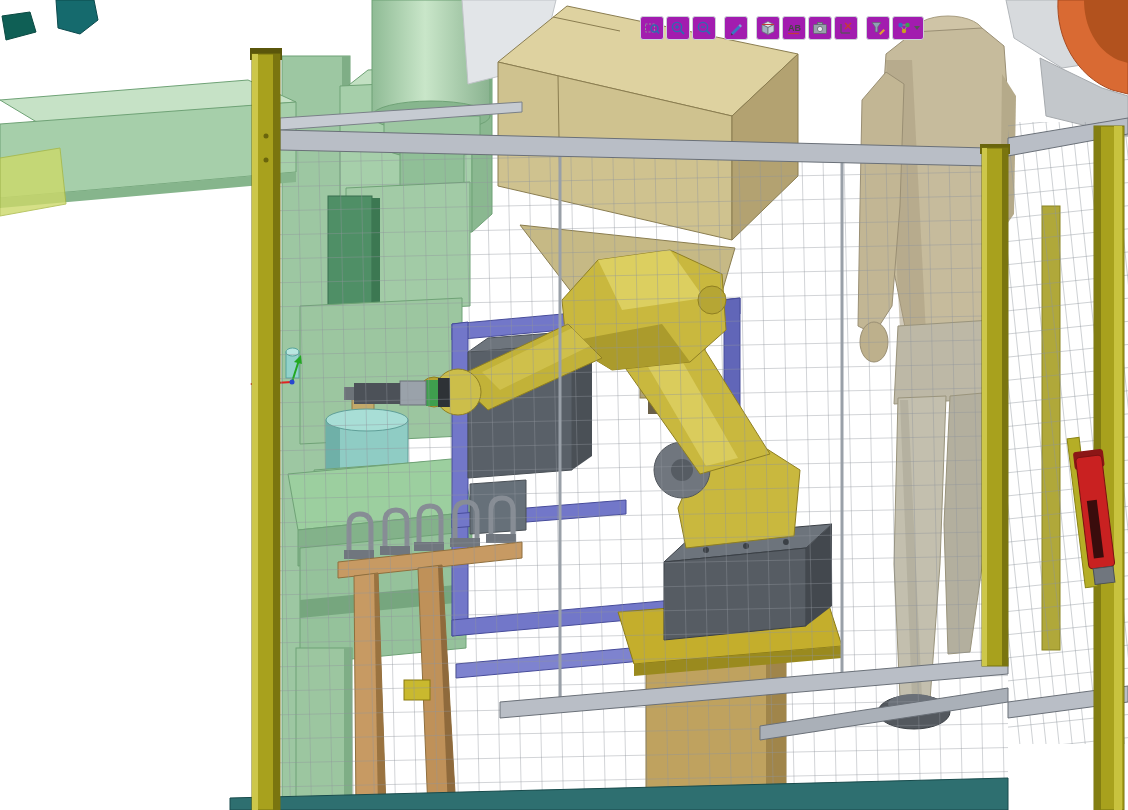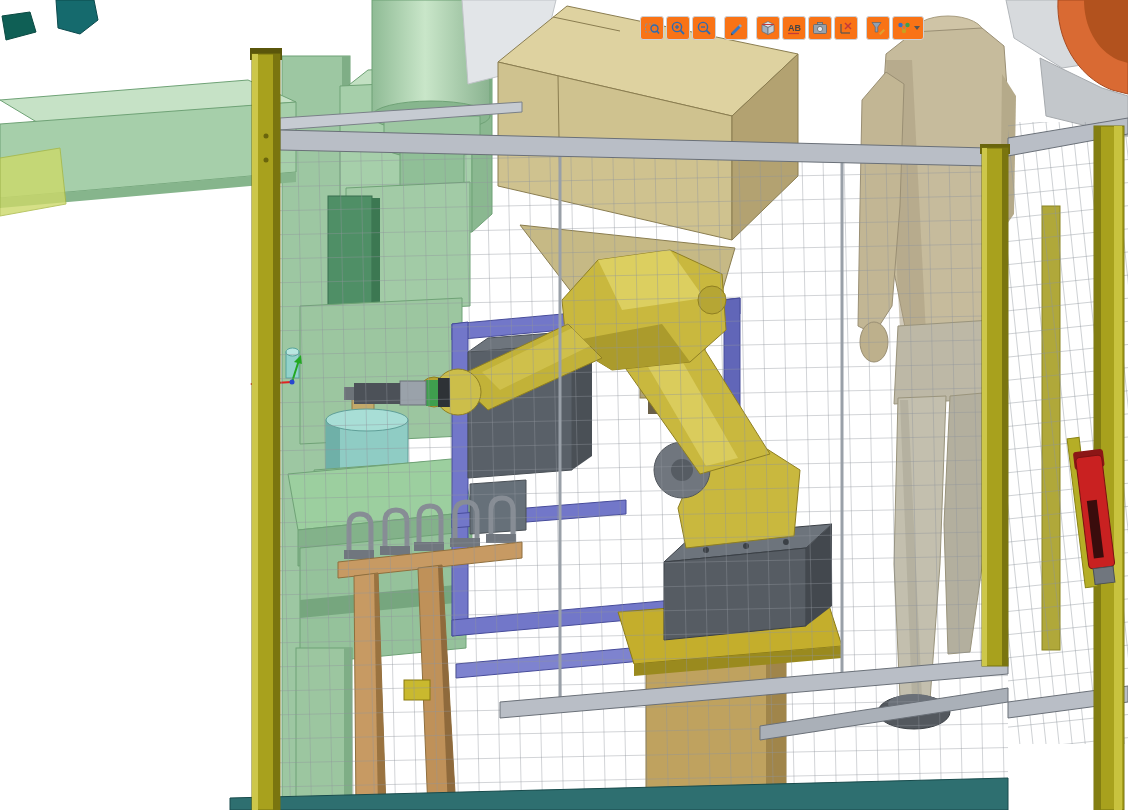--- a/index.html
+++ b/index.html
@@ -1,21 +1,21 @@
 <!DOCTYPE html>
 <html style="--robot-yellow: #c9b83e; --machine-green: #a6cfaa; --hopper-tan: #cfc28f; --frame-blue: #7277c9; --fence-olive: #a8a11d; --rail-gray: #b9bec6; --mesh-gray: #8d939b; --mannequin-tan: #c6bb9c; --pedestal-tan: #bfa25f; --sensor-red: #c92121; --floor-teal: #2e6f70; --accent-orange: #d96a33; --table-green: #9ccf9f; --cup-teal: #8fccc4; --wood-tan: #c79a63; --base-gray: #565c63;"><head>
 <meta charset="utf-8">
 <style>
   html,body{margin:0;padding:0;background:#ffffff;font-family:"Liberation Sans",sans-serif;}
   .stage{position:relative;width:1128px;height:810px;background:#fff;overflow:hidden;}
   .scene-svg{position:absolute;left:0;top:0;}
   .toolbar{position:absolute;top:16px;left:640px;display:flex;gap:8px;z-index:10;}
   .tb-group{display:flex;gap:2px;}
   .tb-btn{width:24px;height:24px;padding:0;border:1px solid #ccd1d7;border-radius:3px;
-          background:#f97316;display:flex;align-items:center;justify-content:center;cursor:pointer;}
+          background:#a21caf;display:flex;align-items:center;justify-content:center;cursor:pointer;}
   .tb-btn.wide{width:32px;}
   .tb-btn svg{width:16px;height:16px;display:block;}
   .chev{width:0;height:0;border-left:3px solid transparent;border-right:3px solid transparent;
         border-top:4px solid #555;margin-left:2px;}
 </style>
 </head>
 <body>
 
 <div class="stage">
 

